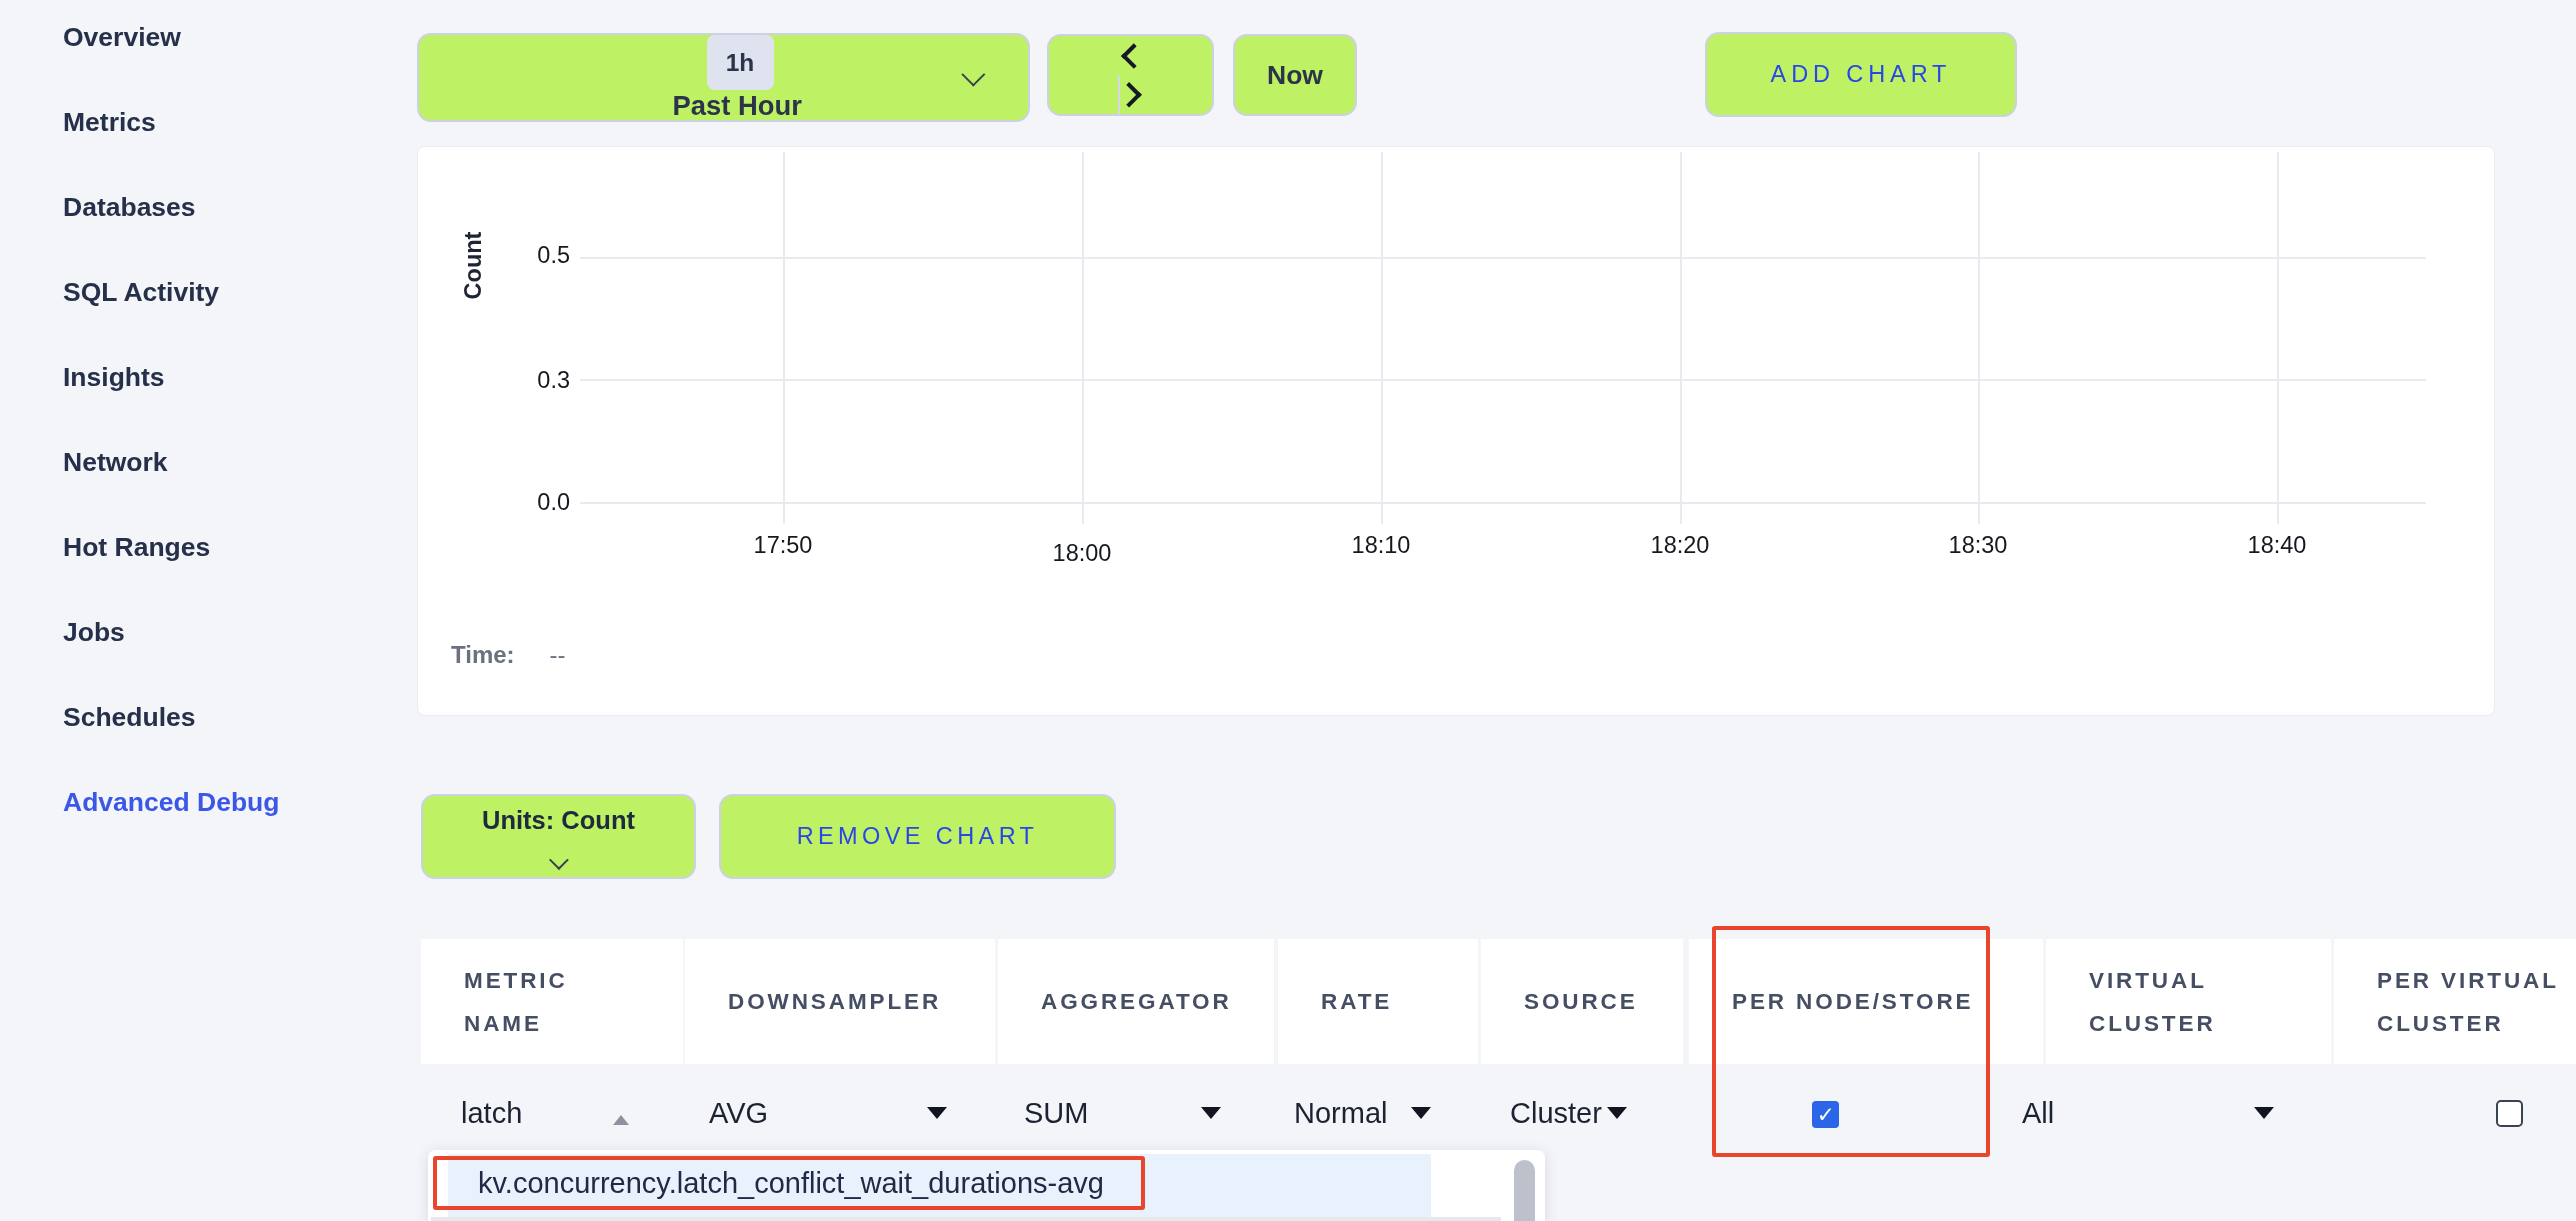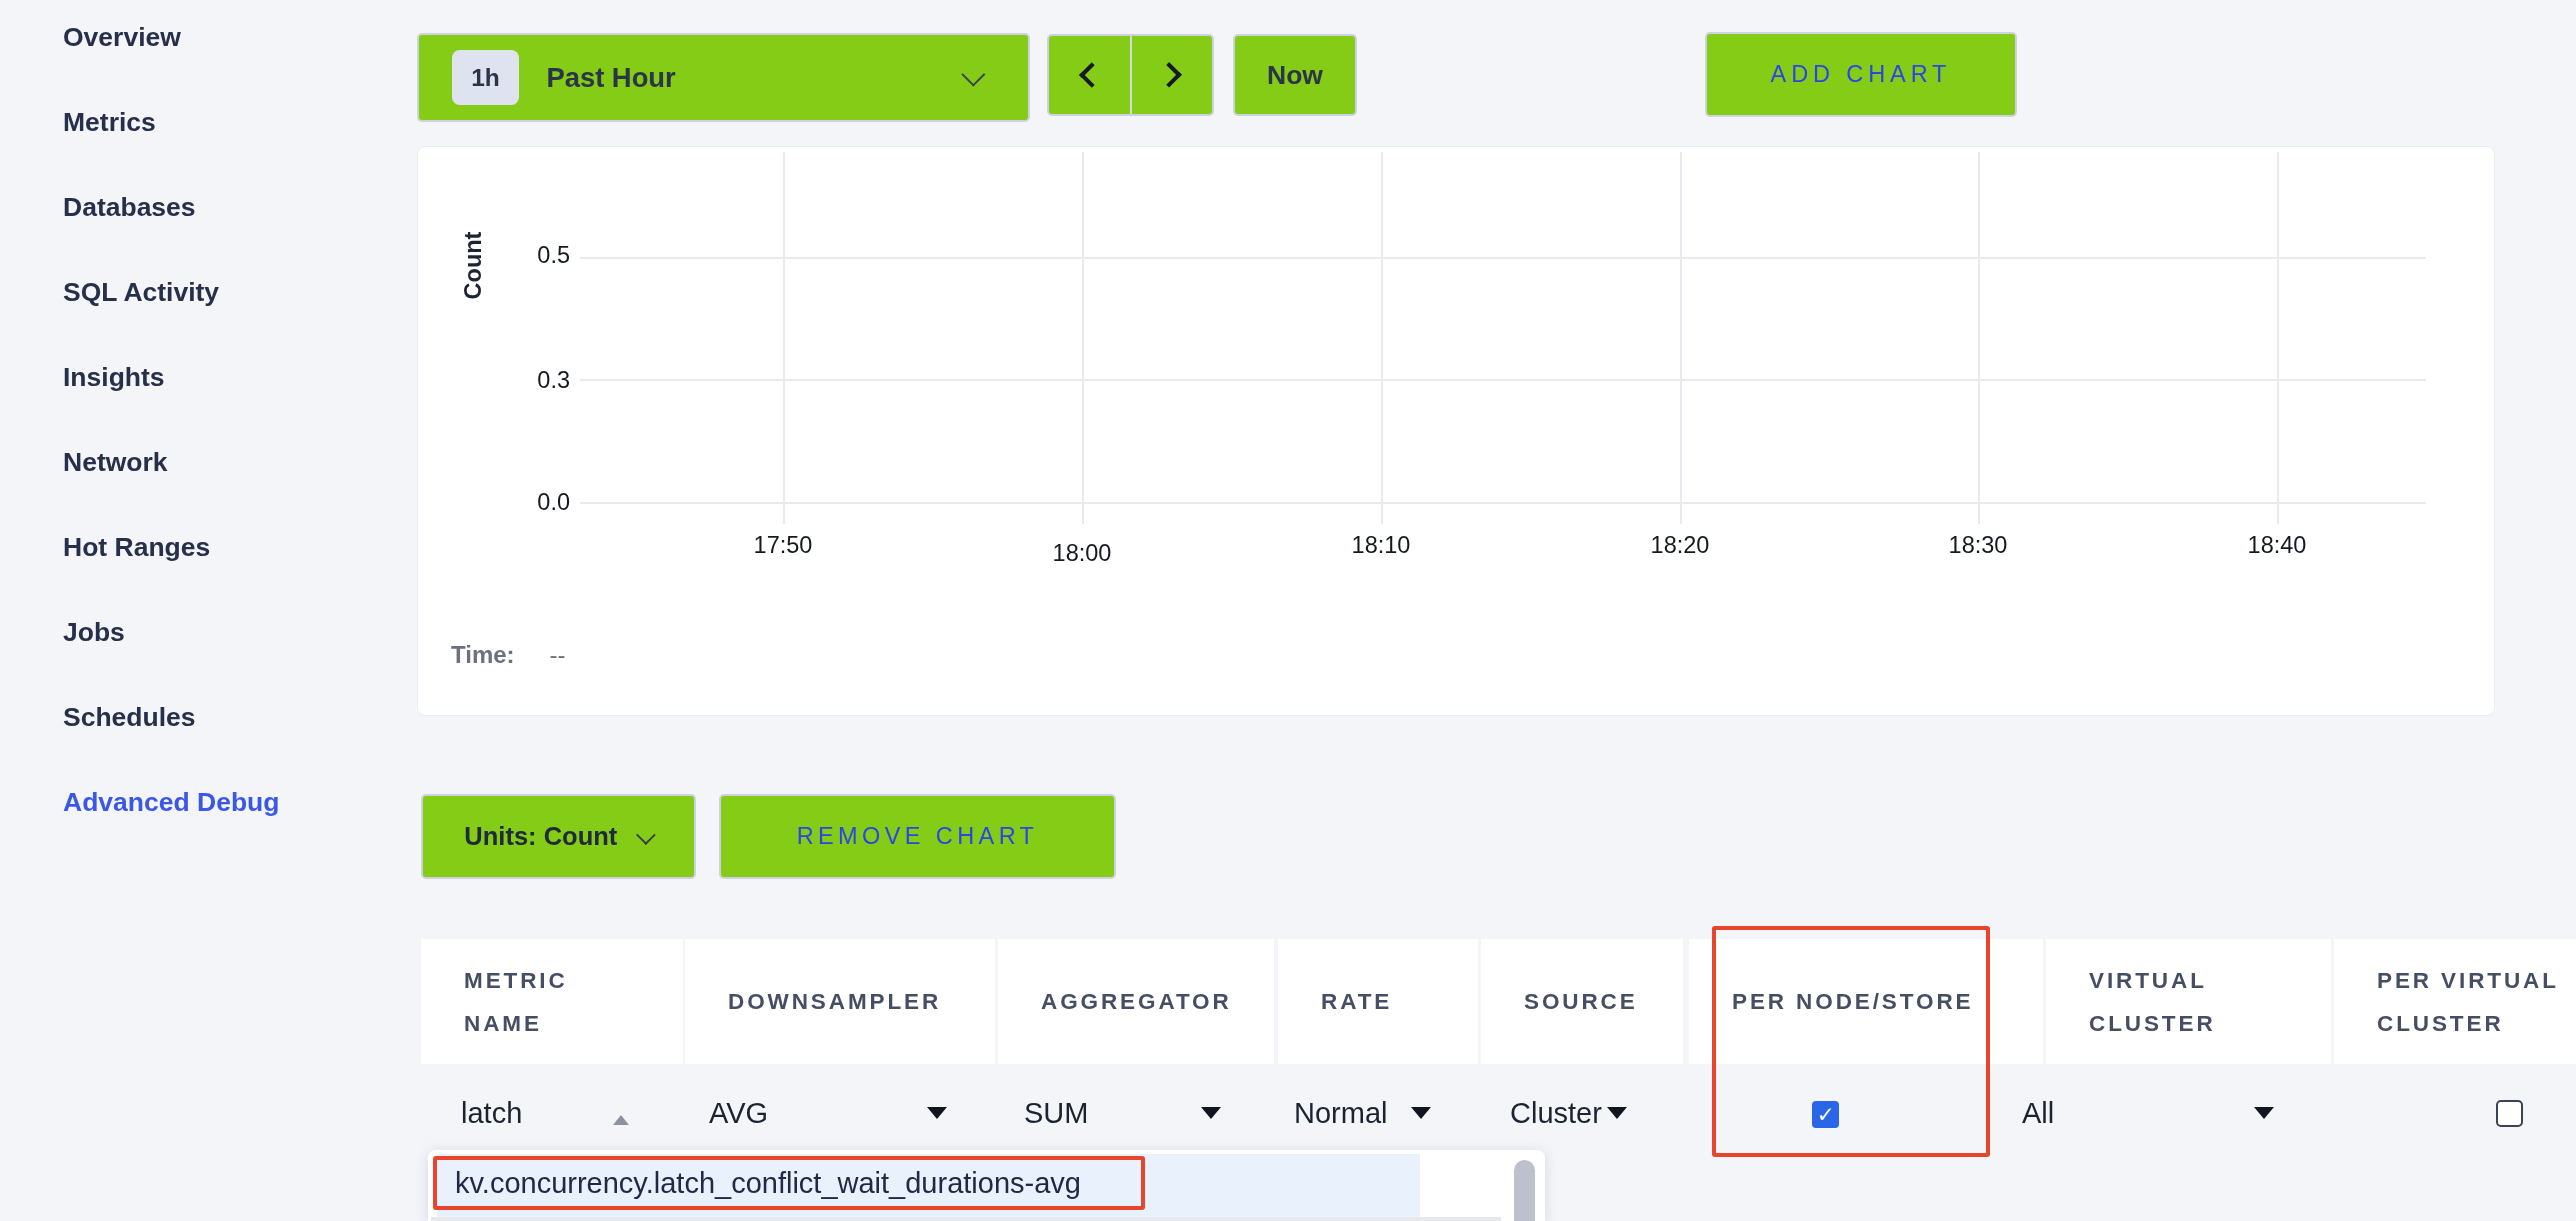--- a/index.html
+++ b/index.html
@@ -7,21 +7,21 @@
     width:2576px;height:1221px;position:relative;overflow:hidden;
     background:#f4f5f9;
     font-family:"Liberation Sans","DejaVu Sans",sans-serif;
     color:#1b2231;
   }
   
   .sidebar{position:absolute;left:63px;top:22.5px;display:flex;flex-direction:column;gap:56px;}
   .nav-item{height:29px;line-height:29px;font-size:26.5px;font-weight:600;color:#26304a;cursor:pointer;white-space:nowrap;}
   .nav-item.active{color:#3b57e8;}
   
-  .btn{position:absolute;background:#84cc16;border:2px solid #ccd2e1;border-radius:5px;display:flex;align-items:center;justify-content:center;box-sizing:border-box;}
+  .btn{position:absolute;background:#bef264;border:2px solid #ccd2e1;border-radius:14px;display:flex;align-items:center;justify-content:center;box-sizing:border-box;flex-direction:column;}
   .time-select{left:417px;top:33px;width:613px;height:89px;justify-content:flex-start;}
   .time-badge{margin-left:33px;width:67px;height:55px;line-height:55px;text-align:center;background:#dfe3f0;border-radius:7.8px;font-size:24.5px;font-weight:700;color:#2c3449;}
   .time-label{margin-left:27.4px;font-size:27.4px;font-weight:600;color:#2c3449;}
   .chev{width:14.7px;height:14.7px;border-right:2.9px solid #39404f;border-bottom:2.9px solid #39404f;transform:rotate(45deg);margin-top:-5.9px;}
   .time-select .chev{position:absolute;right:46px;top:37px;}
   .pager{left:1047px;top:34px;width:167px;height:82px;padding:0;}
   .pager-half{flex:1;height:100%;display:flex;align-items:center;justify-content:center;cursor:pointer;}
   .pager-half + .pager-half{border-left:2px solid #d5d9e6;}
   .arr{width:17.6px;height:17.6px;box-sizing:border-box;}
   .arr-left{border-left:4.9px solid #141927;border-bottom:4.9px solid #141927;transform:rotate(45deg);margin-left:5.9px;}
@@ -67,21 +67,21 @@
   .v-metric{left:461px;} .v-down{left:709px;} .v-agg{left:1024px;} .v-rate{left:1294px;} .v-src{left:1510px;} .v-vc{left:2022px;}
   .caret-down{position:absolute;top:1107px;width:0;height:0;border-left:10.8px solid transparent;border-right:10.8px solid transparent;border-top:12.7px solid #10151f;cursor:pointer;}
   .c-down{left:927px;} .c-agg{left:1201px;} .c-rate{left:1411px;} .c-src{left:1607px;} .c-vc{left:2254px;}
   .caret-up{position:absolute;left:613px;top:1115px;width:0;height:0;border-left:8.8px solid transparent;border-right:8.8px solid transparent;border-bottom:10.8px solid #8d939e;cursor:pointer;}
   .checkbox{position:absolute;width:27.4px;height:27.4px;box-sizing:border-box;border-radius:3.9px;cursor:pointer;}
   .cb-checked{left:1812px;top:1101px;background:#2b66e8;text-align:center;}
   .cb-checked span{display:block;color:#fff;font-size:21.6px;font-weight:700;line-height:27.4px;}
   .cb-unchecked{left:2496px;top:1100px;background:#fff;border:2.9px solid #3a4254;border-radius:4.9px;}
   
   .dropdown{position:absolute;left:428px;top:1150px;width:1117px;height:72px;background:#fff;border-radius:7.8px 7.8px 0 0;box-shadow:0 2.9px 13.7px rgba(40,50,80,0.14);z-index:20;}
-  .dd-item{position:absolute;left:9px;top:3.9px;width:983px;height:63px;line-height:59px;padding-left:18px;box-sizing:border-box;font-size:29px;color:#202a45;white-space:nowrap;overflow:hidden;cursor:pointer;}
+  .dd-item{position:absolute;left:20px;top:3.9px;width:983px;height:63px;line-height:59px;padding-left:30px;box-sizing:border-box;font-size:29px;color:#202a45;white-space:nowrap;overflow:hidden;cursor:pointer;}
   .dd-item.highlighted{background:#e9f1fd;}
   .dd-next-edge{position:absolute;left:2.9px;top:67px;width:1070px;height:4.9px;background:#e6e8ec;}
   .scroll-thumb{position:absolute;right:9.8px;top:9.8px;width:21.6px;height:76px;background:#bdc1cb;border-radius:10.8px;cursor:pointer;}
   
   .anno{position:absolute;border:4.9px solid #e8452c;border-radius:2.9px;box-sizing:border-box;pointer-events:none;z-index:40;background:transparent;}
   .anno-col{left:1712px;top:926px;width:278px;height:231px;}
   .anno-item{left:433px;top:1156px;width:712px;height:54px;z-index:45;}
 </style>
 </head>
 <body>

